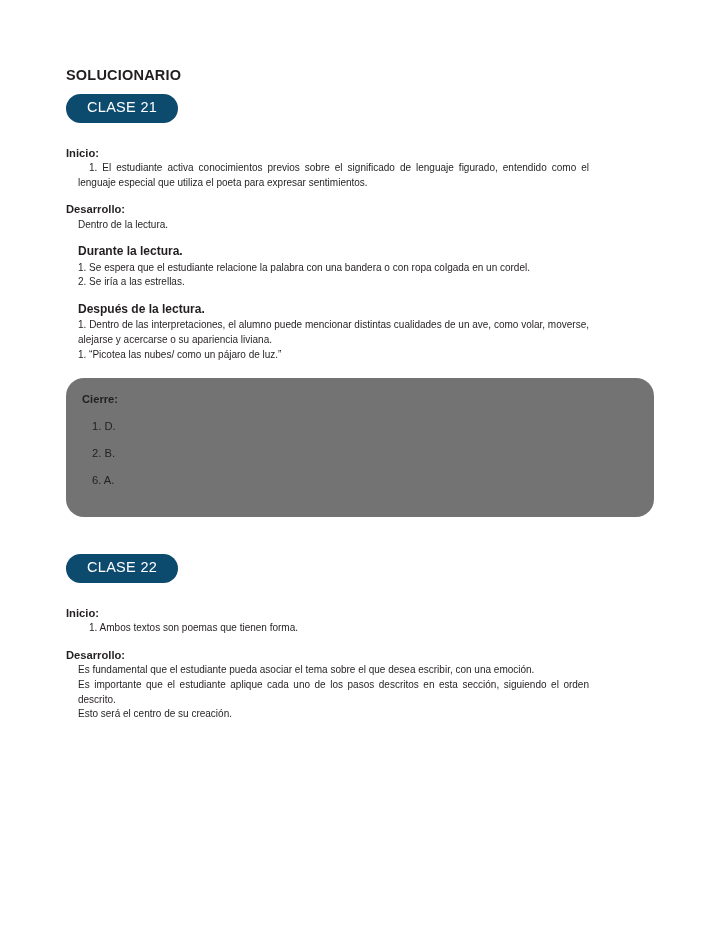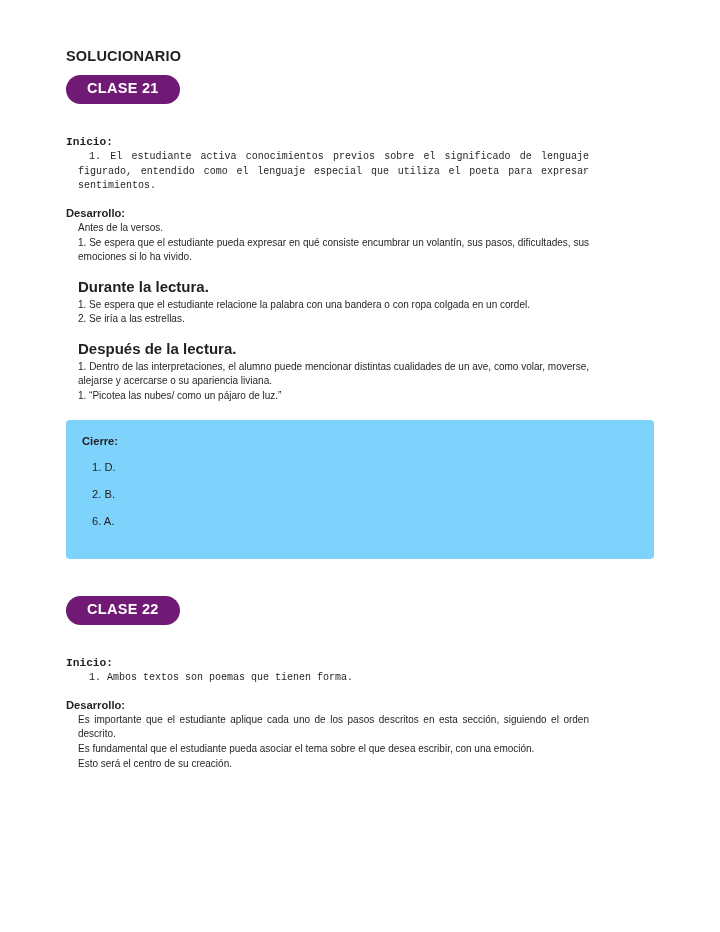--- a/index.html
+++ b/index.html
@@ -13,48 +13,47 @@
     font-family: "Liberation Sans", sans-serif;
     color: #231f20;
     overflow: hidden;
   }
 
   .page {
     position: relative;
     width: 656px;
     height: 932px;
     box-sizing: border-box;
-    padding: 49px 67px 0 66px;
+    padding: 68px 67px 0 66px;
   }
 
   .doc-title {
     font-size: 14.5px;
     font-weight: bold;
     letter-spacing: 0.2px;
     color: #231f20;
     margin: 0 0 10px 0;
     line-height: 1.1;
   }
 
   .class-badge {
     display: inline-block;
-    background: #701a75;
+    background: #0c4a6e;
     color: #ffffff;
     font-size: 14.5px;
-    font-weight: bold;
+    font-weight: normal;
     letter-spacing: 0.3px;
     border-radius: 999px;
     padding: 6px 21px 7px 21px;
     line-height: 1.1;
     margin: 0;
   }
 
   .section {
-    margin-top: 30px;
-    font-family: Liberation Mono, monospace;
+    margin-top: 22px;
   }
 
   .section-label {
     font-size: 11.2px;
     font-weight: bold;
     color: #231f20;
     line-height: 1.45;
     margin: 0;
   }
 
@@ -66,37 +65,37 @@
   .body-line {
     font-size: 10px;
     line-height: 1.46;
     color: #231f20;
     margin: 0;
     text-align: justify;
     text-justify: inter-word;
   }
 
   .sub-head {
-    font-size: 15px;
+    font-size: 12px;
     font-weight: bold;
     line-height: 1.46;
     color: #231f20;
     margin: 0;
   }
 
   .gap-sm { height: 11px; }
 
   .first-indent {
     text-indent: 11px;
   }
 
   .cierre-box {
     margin-top: 16px;
-    background: #7dd3fc;
-    border-radius: 4px;
+    background: #737373;
+    border-radius: 18px;
     padding: 13px 16px 19px 16px;
     box-sizing: border-box;
     width: 588px;
   }
 
   .cierre-title {
     font-size: 11.2px;
     font-weight: bold;
     color: #231f20;
     line-height: 1.5;
@@ -131,22 +130,21 @@
       <p class="body-line first-indent">1. El estudiante activa conocimientos previos sobre el significado de lenguaje figurado, entendido como el lenguaje especial que utiliza el poeta para expresar sentimientos.</p>
     </div>
   </div>
 
   <div class="gap-sm"></div>
 
   <div>
     <div class="section-label">Desarrollo:</div>
 
     <div class="indent-block">
-      <p class="body-line">Antes de la versos.</p>
-      <p class="body-line">1. Se espera que el estudiante pueda expresar en qué consiste encumbrar un volantín, sus pasos, dificultades, sus emociones si lo ha vivido.</p>
+      <p class="body-line">Dentro de la lectura.</p>
     </div>
 
     <div class="gap-sm"></div>
 
     <div class="indent-block">
       <p class="sub-head">Durante la lectura.</p>
       <p class="body-line">1. Se espera que el estudiante relacione la palabra con una bandera o con ropa colgada en un cordel.</p>
       <p class="body-line">2. Se iría a las estrellas.</p>
     </div>
 
@@ -177,19 +175,19 @@
     <div class="indent-block">
       <p class="body-line first-indent">1. Ambos textos son poemas que tienen forma.</p>
     </div>
   </div>
 
   <div class="gap-sm"></div>
 
   <div>
     <div class="section-label">Desarrollo:</div>
     <div class="indent-block">
+      <p class="body-line">Es fundamental que el estudiante pueda asociar el tema sobre el que desea escribir, con una emoción.</p>
       <p class="body-line">Es importante que el estudiante aplique cada uno de los pasos descritos en esta sección, siguiendo el orden descrito.</p>
-      <p class="body-line">Es fundamental que el estudiante pueda asociar el tema sobre el que desea escribir, con una emoción.</p>
       <p class="body-line">Esto será el centro de su creación.</p>
     </div>
   </div>
 
 </div>
 
 </body></html>

